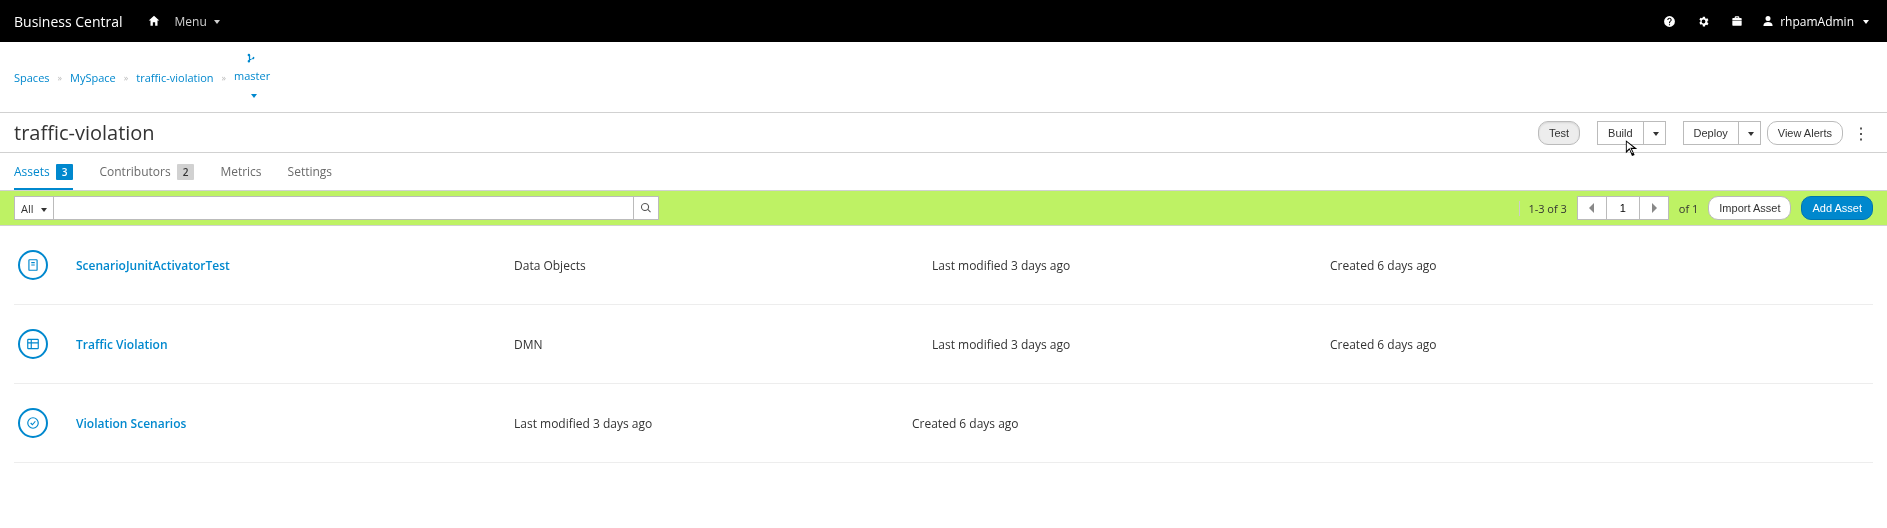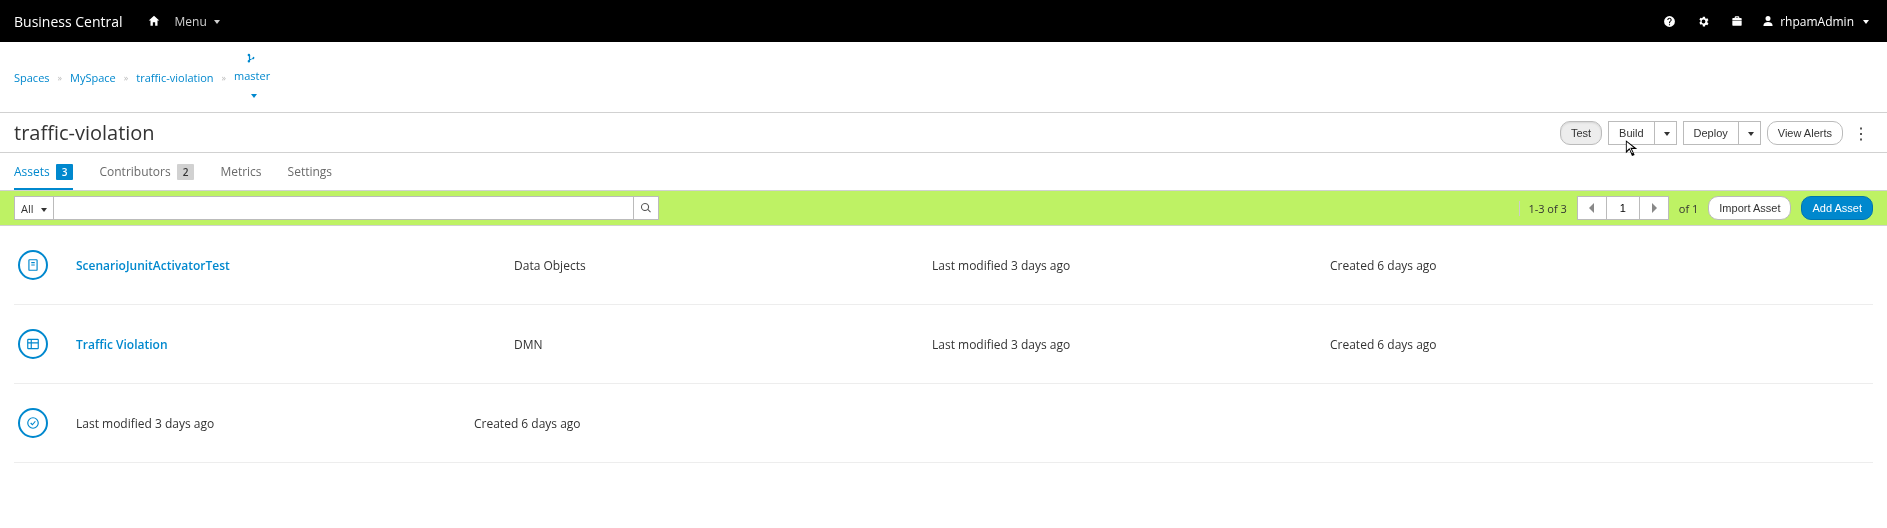--- a/index.html
+++ b/index.html
@@ -22,21 +22,21 @@
   .breadcrumb-sep { color: #bbb; font-size: 9px; }
   .branch { display: inline-flex; align-items: center; gap: 4px; color: #0088ce; cursor: pointer; flex-direction: column; }
 
   
   .page-header { display: flex; align-items: center; padding: 6px 14px 6px; border-bottom: 1px solid #d1d1d1; }
   .page-title { font-size: 20px; font-weight: 400; color: #333; }
   .page-header .spacer { flex: 1 1 auto; }
   .btn-row { display: flex; align-items: center; gap: 6px; }
   .btn { border: 1px solid #bbb; background: #fff; color: #333; padding: 3px 10px; font-size: 11px; cursor: pointer; line-height: 16px; border-radius: 10px; }
   .btn-active { background: #ededed; box-shadow: inset 0 1px 2px rgba(0,0,0,0.1); }
-  .btn-split { display: inline-flex; }
+  .btn-split { display: inline-flex; margin-left: 11px; }
   .btn-split .btn { border-radius: 0; }
   .btn-split .btn:first-child { border-right: none; }
   .btn-split .caret-btn { padding: 3px 6px; border-left: 1px solid #bbb; }
   .kebab { width: 24px; display: inline-flex; align-items: center; justify-content: center; cursor: pointer; color: #333; font-size: 16px; }
 
   
   .cursor-glyph { position: absolute; width: 14px; height: 18px; pointer-events: none; color: #000; }
 
   
   .tabs { display: flex; align-items: center; gap: 26px; padding: 0 14px; border-bottom: 1px solid #d1d1d1; font-size: 12px; }
@@ -237,17 +237,18 @@
     <div class="col-created">Created 6 days ago</div>
   </div>
 
   <div class="asset-row">
     <span class="asset-icon">
       <svg width="14" height="14" viewBox="0 0 24 24" fill="none" stroke="currentColor" stroke-width="2">
           <circle cx="12" cy="12" r="9"></circle>
           <path d="M8 12l3 3 5-6"></path>
         </svg>
     </span>
+    <div class="col-name"><a href="#">Violation Scenarios</a></div>
     <div class="col-mod">Last modified 3 days ago</div>
     <div class="col-created">Created 6 days ago</div>
   </div>
 
 </div>
 
 </body></html>

